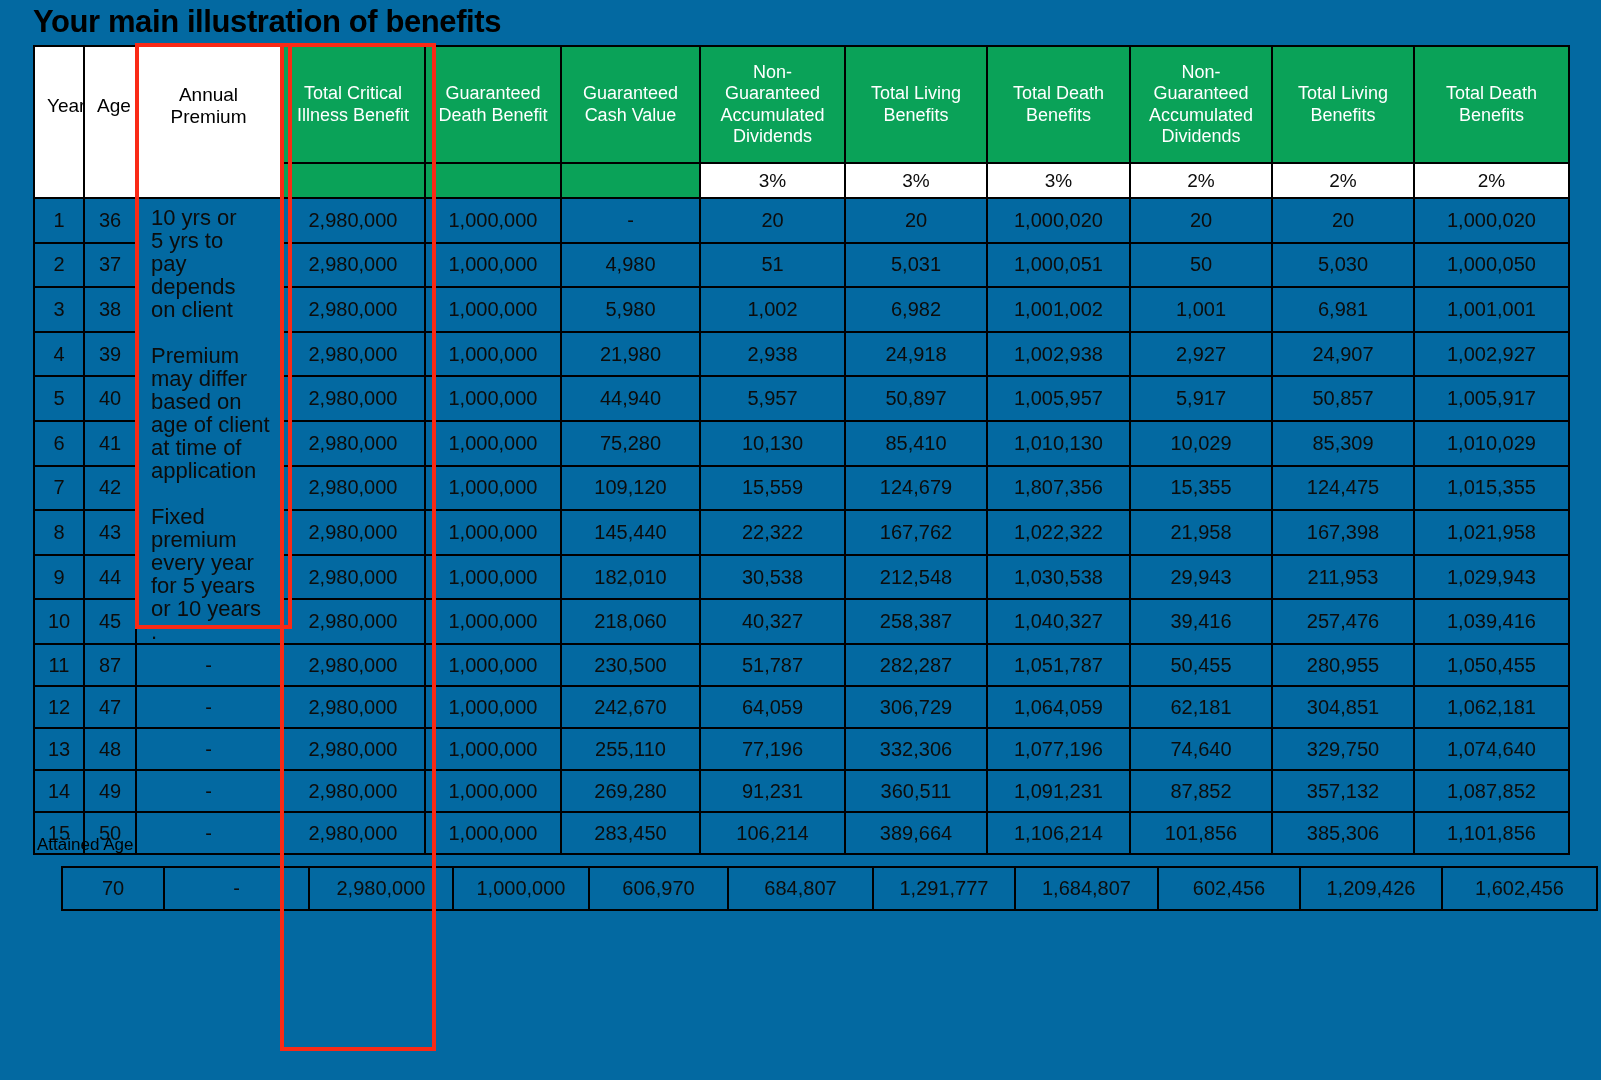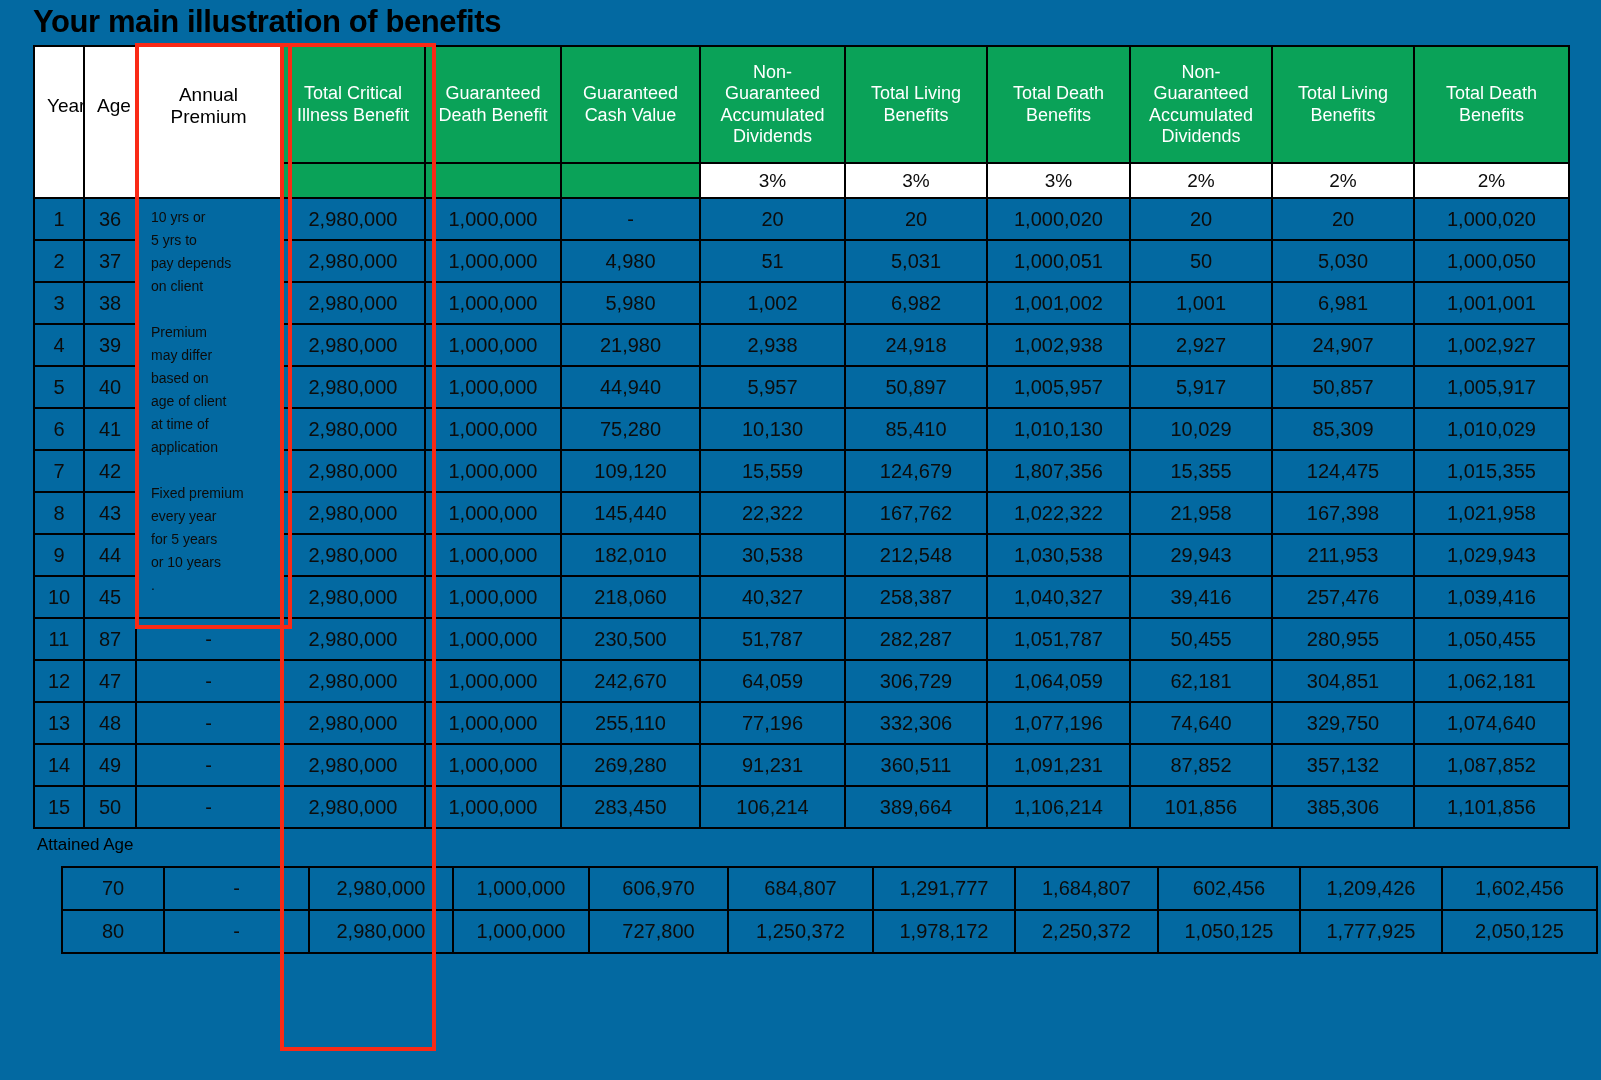--- a/index.html
+++ b/index.html
@@ -47,21 +47,21 @@
     background:#ffffff;color:#000;font-size:19px;line-height:1.15;
     padding:0 12px 32px 12px;font-weight:400;
   }
   td.green-rate{background:var(--green);}
   td.white-rate{font-size:19px;background:#ffffff;}
   td.year-cell,td.age-cell,td.attained-age-cell{font-size:20px;}
   td.value-cell,td.premium-dash-cell{font-size:20px;}
   td.note-cell{
     text-align:left;vertical-align:top;
     padding:7px 4px 0 14px;
-    font-size:14px;line-height:23px;
+    font-size:22px;line-height:23px;
     white-space:pre-line;
   }
   .attained-label{
     position:absolute;left:37px;top:835px;
     font-size:17px;color:#000;
   }
   .overlay{
     position:absolute;border:4px solid var(--red);
     background:transparent;pointer-events:none;
   }
@@ -359,32 +359,19 @@
           <td class="value-cell">2,980,000</td>
           <td class="value-cell">1,000,000</td>
           <td class="value-cell">606,970</td>
           <td class="value-cell">684,807</td>
           <td class="value-cell">1,291,777</td>
           <td class="value-cell">1,684,807</td>
           <td class="value-cell">602,456</td>
           <td class="value-cell">1,209,426</td>
           <td class="value-cell">1,602,456</td>
         </tr>
-        <tr class="attained-row">
-          <td class="attained-age-cell">80</td>
-          <td class="premium-dash-cell">-</td>
-          <td class="value-cell">2,980,000</td>
-          <td class="value-cell">1,000,000</td>
-          <td class="value-cell">727,800</td>
-          <td class="value-cell">1,250,372</td>
-          <td class="value-cell">1,978,172</td>
-          <td class="value-cell">2,250,372</td>
-          <td class="value-cell">1,050,125</td>
-          <td class="value-cell">1,777,925</td>
-          <td class="value-cell">2,050,125</td>
-        </tr>
       </tbody>
   </table>
 
   <div class="overlay box-premium"></div>
   <div class="overlay box-tcib"></div>
 
 </div>
 
 </body></html>

